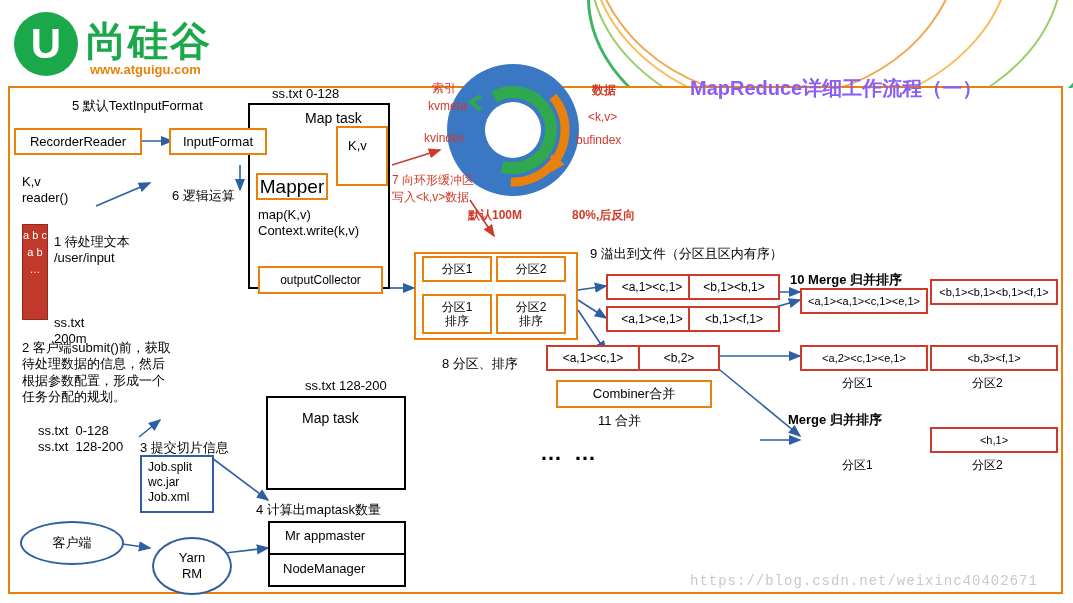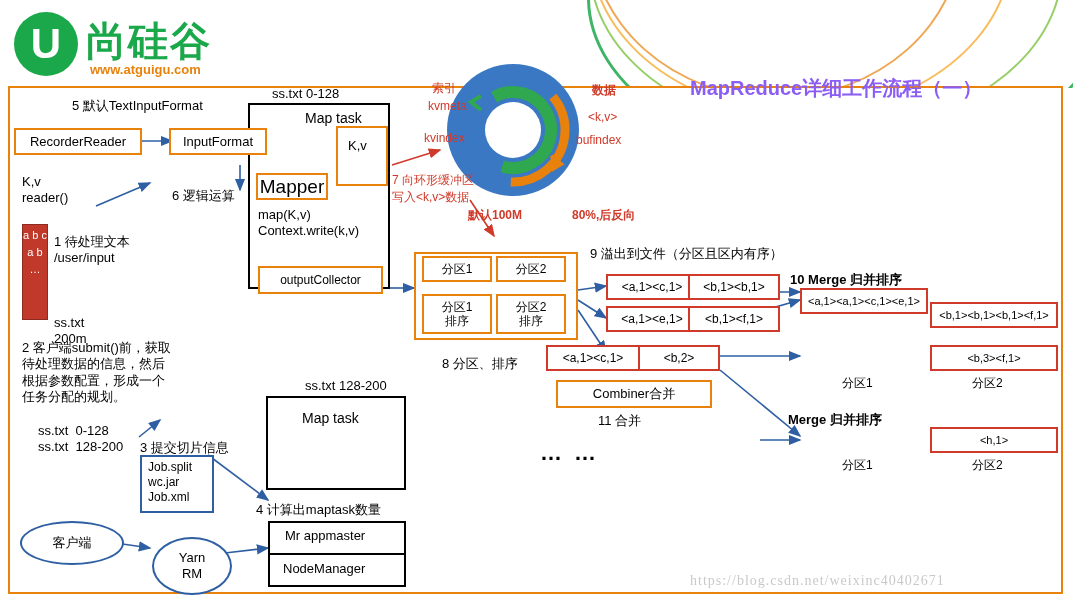--- a/index.html
+++ b/index.html
@@ -52,21 +52,21 @@
   .donut-inner{position:absolute;left:38px;top:38px;width:56px;height:56px;border-radius:50%;background:#ffffff;}
 
   
   .redblock{position:absolute;left:22px;top:224px;width:26px;height:96px;background:#c0392b;border:1px solid #8e2b20;
             color:#fff;font-size:11px;line-height:17px;text-align:center;padding-top:2px;box-sizing:border-box;}
 
   .ellipse{position:absolute;border:2px solid #2e5fa3;border-radius:50%;background:#fff;
            display:flex;align-items:center;justify-content:center;text-align:center;font-size:13px;}
 
   .watermark{position:absolute;left:690px;top:573px;color:#c9c9c9;font-size:14px;
-             font-family:Liberation Serif, serif;letter-spacing:1px;}
+             font-family:Liberation Mono, monospace;letter-spacing:1px;}
   .dots{position:absolute;font-size:22px;font-weight:bold;letter-spacing:3px;color:#000;}
 </style>
 </head>
 <body>
 
 <div id="root">
 
   <div class="banner">
     <div class="swoosh"></div>
     <div class="swoosh2"></div>
@@ -231,22 +231,23 @@
 
   <div class="box b-red ctr" style="left:546px;top:345px;width:94px;height:26px;font-size:12px;">&lt;a,1&gt;&lt;c,1&gt;</div>
   <div class="box b-red ctr" style="left:638px;top:345px;width:82px;height:26px;font-size:12px;">&lt;b,2&gt;</div>
   <div class="box b-orange ctr" style="left:556px;top:380px;width:156px;height:28px;font-size:13px;">Combiner合并</div>
   <div class="abs txt" style="left:598px;top:413px;">11 合并</div>
 
   <div class="dots" style="left:540px;top:440px;">…  …</div>
 
   <div class="abs txt" style="left:790px;top:272px;font-weight:bold;">10 Merge 归并排序</div>
   <div class="box b-red ctr" style="left:800px;top:288px;width:128px;height:26px;font-size:11px;">&lt;a,1&gt;&lt;a,1&gt;&lt;c,1&gt;&lt;e,1&gt;</div>
-  <div class="box b-red ctr" style="left:930px;top:302px;width:128px;height:26px;font-size:11px;text-align:center;">&lt;b,1&gt;&lt;b,1&gt;&lt;b,1&gt;&lt;f,1&gt;</div>
-
+  <div class="box b-red ctr" style="left:930px;top:279px;width:128px;height:26px;font-size:11px;text-align:center;">&lt;b,1&gt;&lt;b,1&gt;&lt;b,1&gt;&lt;f,1&gt;</div>
+
+  <div class="box b-red ctr" style="left:800px;top:345px;width:128px;height:26px;font-size:11px;">&lt;a,2&gt;&lt;c,1&gt;&lt;e,1&gt;</div>
   <div class="box b-red ctr" style="left:930px;top:345px;width:128px;height:26px;font-size:11px;">&lt;b,3&gt;&lt;f,1&gt;</div>
   <div class="abs txt txt-sm" style="left:842px;top:376px;">分区1</div>
   <div class="abs txt txt-sm" style="left:972px;top:376px;">分区2</div>
 
   <div class="abs txt" style="left:788px;top:412px;font-weight:bold;">Merge 归并排序</div>
   <div class="box b-red ctr" style="left:930px;top:427px;width:128px;height:26px;font-size:11px;">&lt;h,1&gt;</div>
   <div class="abs txt txt-sm" style="left:842px;top:458px;">分区1</div>
   <div class="abs txt txt-sm" style="left:972px;top:458px;">分区2</div>
 
   <div class="watermark">https://blog.csdn.net/weixinc40402671</div>

